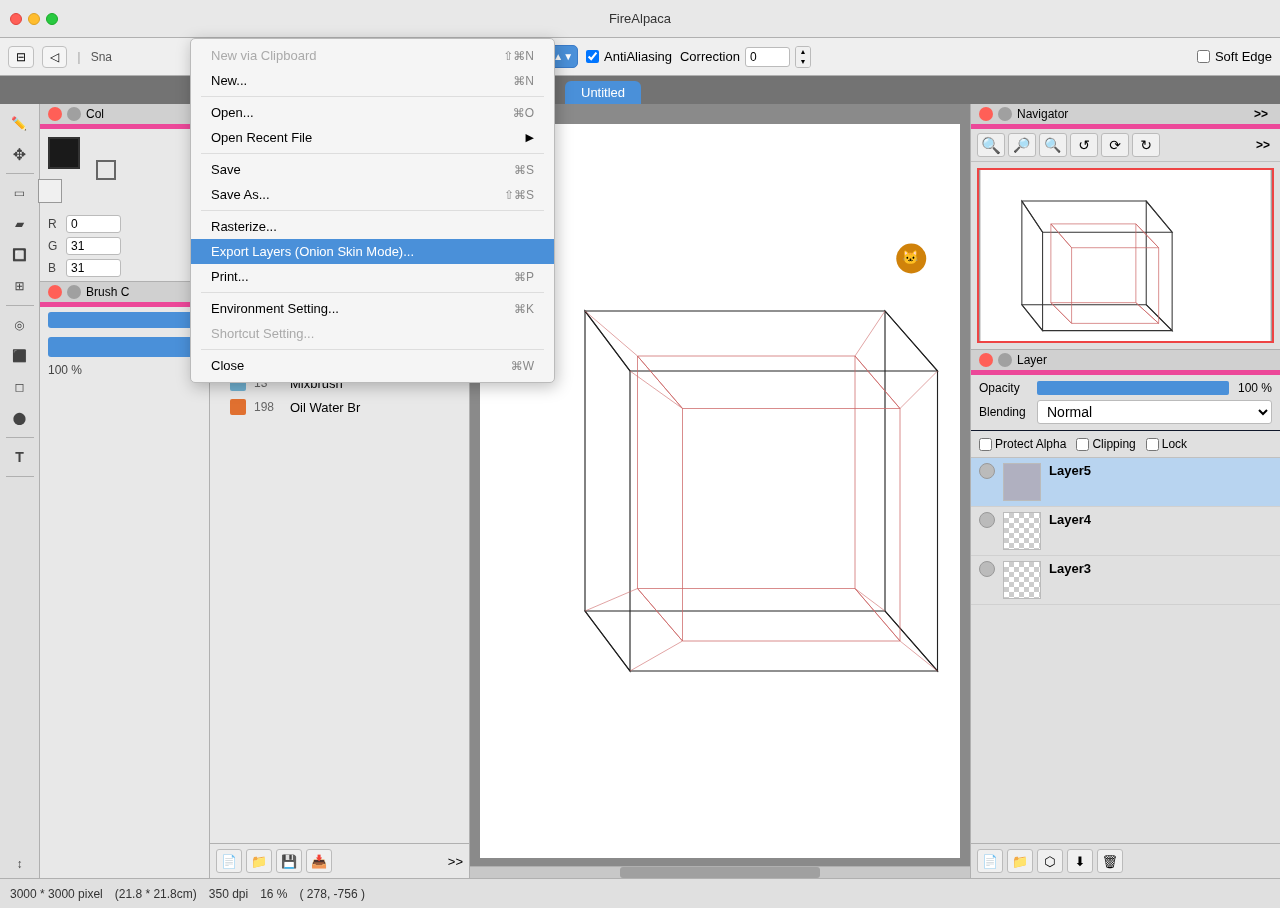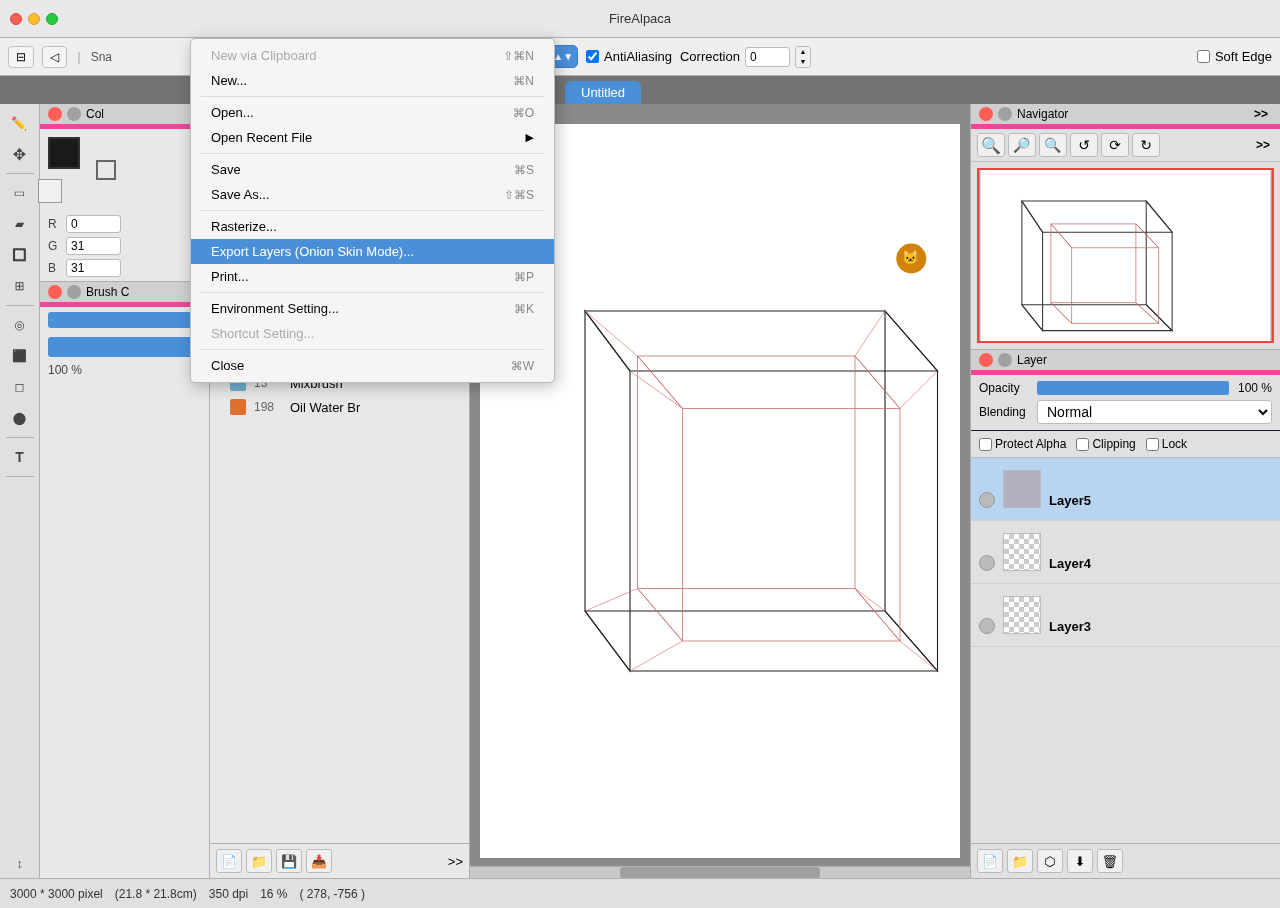--- a/index.html
+++ b/index.html
@@ -498,22 +498,22 @@
       gap: 3px;
       font-size: 12px;
     }
 
     .layer-list {
       flex: 1;
       overflow-y: auto;
     }
     .layer-item {
       display: flex;
-      align-items: flex-end;
-      padding: 12px 8px;
+      align-items: flex-start;
+      padding: 5px 8px;
       border-bottom: 1px solid #d0d0d0;
       gap: 8px;
       cursor: pointer;
     }
     .layer-item.selected { background: #b8d4f0; }
     .layer-visibility {
       width: 16px;
       height: 16px;
       border-radius: 50%;
       background: #bbb;

